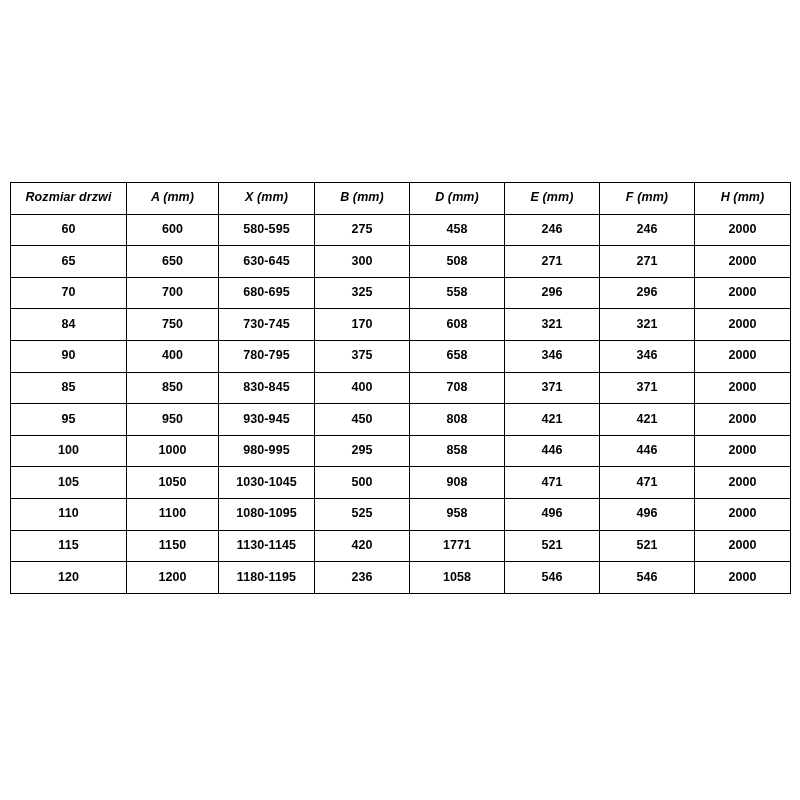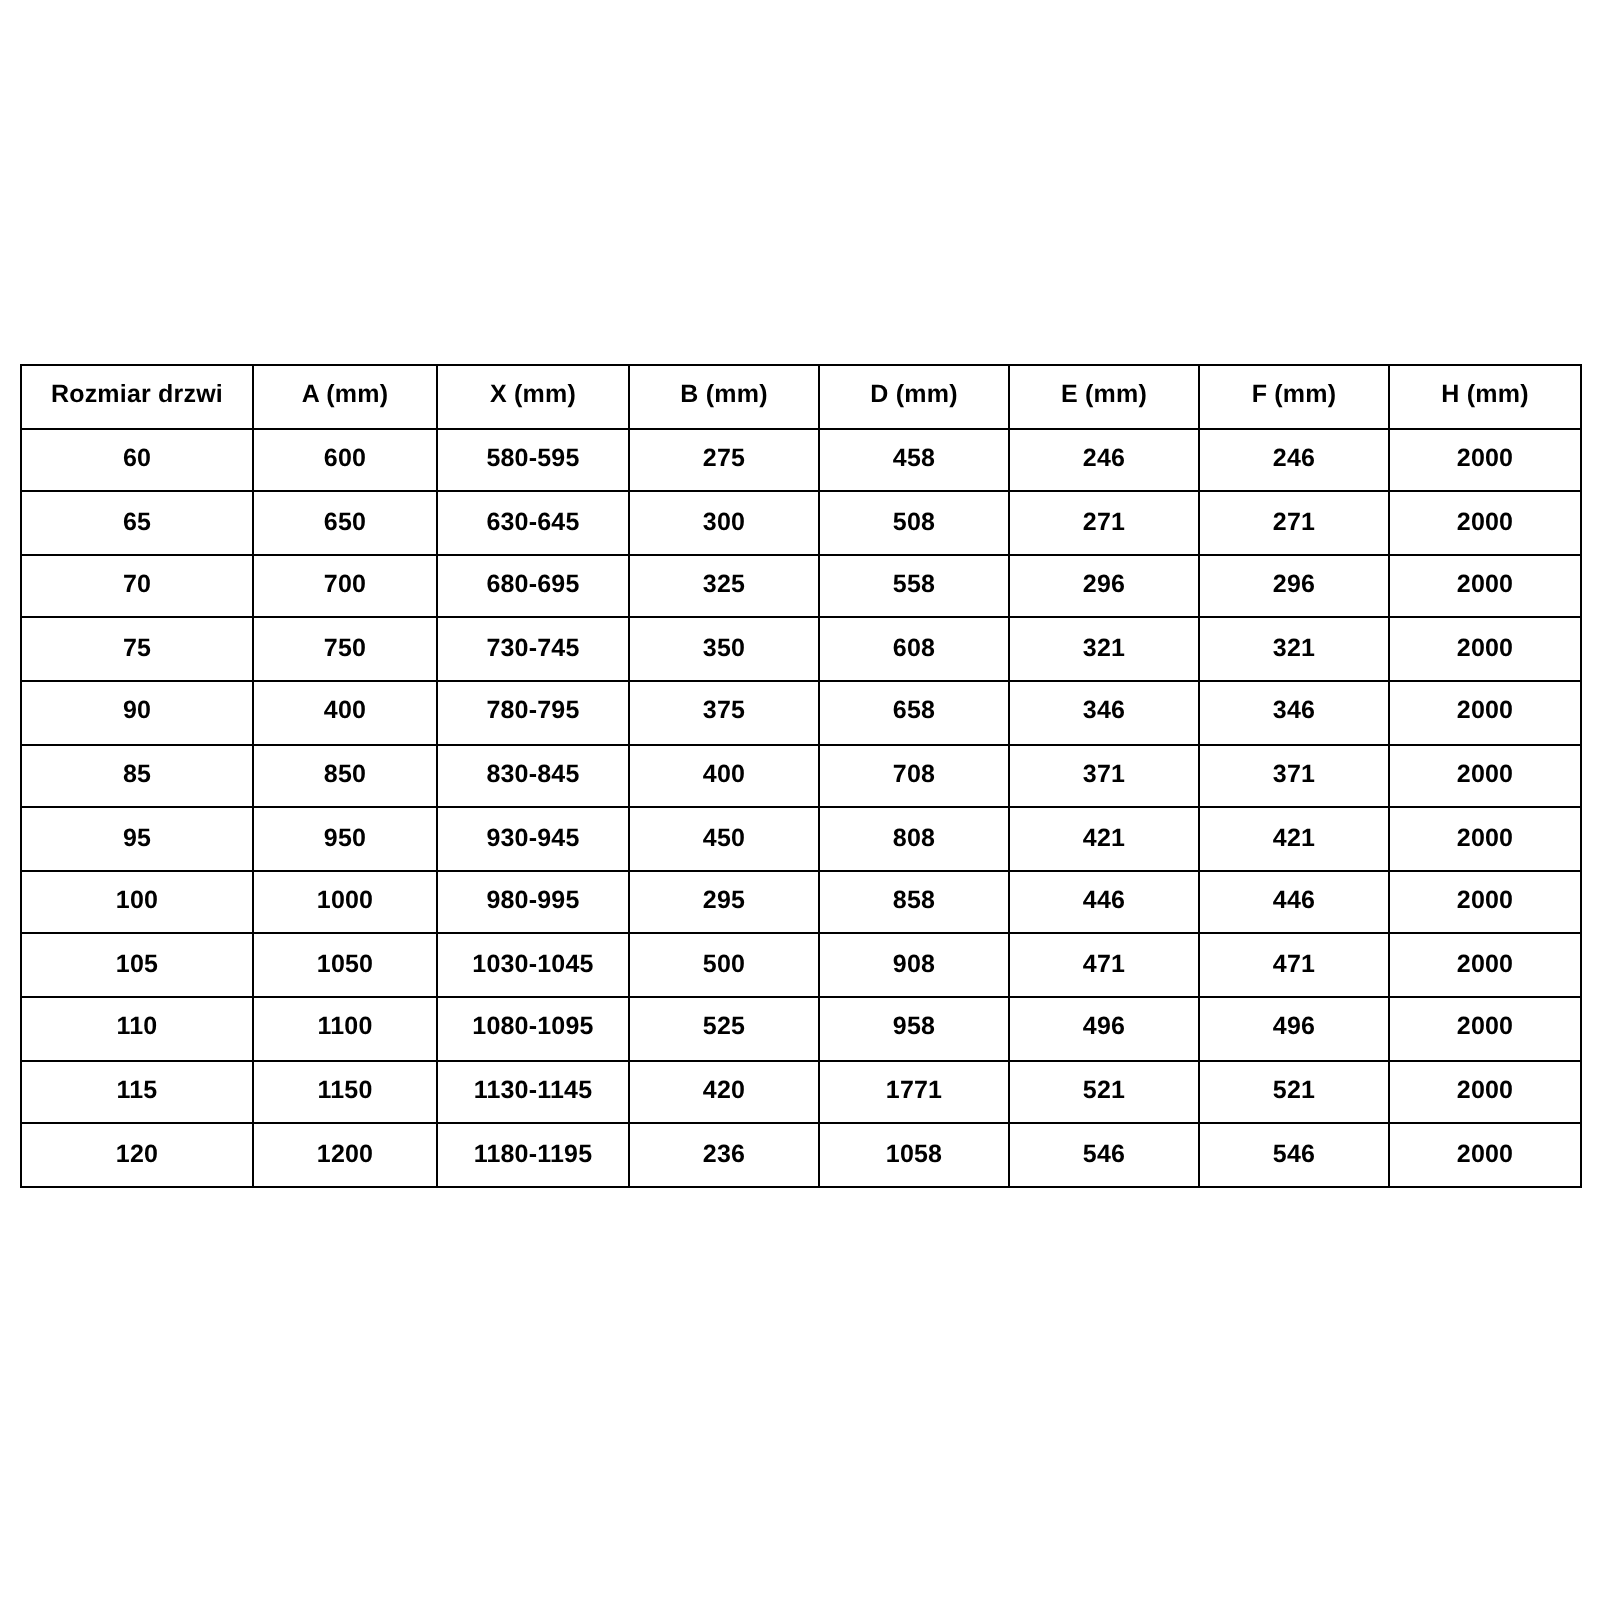--- a/index.html
+++ b/index.html
@@ -42,20 +42,21 @@
     font-size: 12.5px;
     font-weight: bold;
     color: #000000;
     height: 30.6px;
     padding: 0;
     line-height: 1.1;
     letter-spacing: 0.1px;
   }
   table.spec th {
     font-size: 12.5px;
+    font-style: italic;
   }
   
   col.c0 { width: 116px; }
   col.c1 { width: 92px; }
   col.c2 { width: 96px; }
   col.c3 { width: 95px; }
   col.c4 { width: 95px; }
   col.c5 { width: 95px; }
   col.c6 { width: 95px; }
   col.c7 { width: 96px; }
@@ -113,24 +114,24 @@
           <td>70</td>
           <td>700</td>
           <td>680-695</td>
           <td>325</td>
           <td>558</td>
           <td>296</td>
           <td>296</td>
           <td>2000</td>
         </tr>
         <tr>
-          <td>75</td>
+          <td>84</td>
           <td>750</td>
           <td>730-745</td>
-          <td>350</td>
+          <td>170</td>
           <td>608</td>
           <td>321</td>
           <td>321</td>
           <td>2000</td>
         </tr>
         <tr>
           <td>90</td>
           <td>400</td>
           <td>780-795</td>
           <td>375</td>

